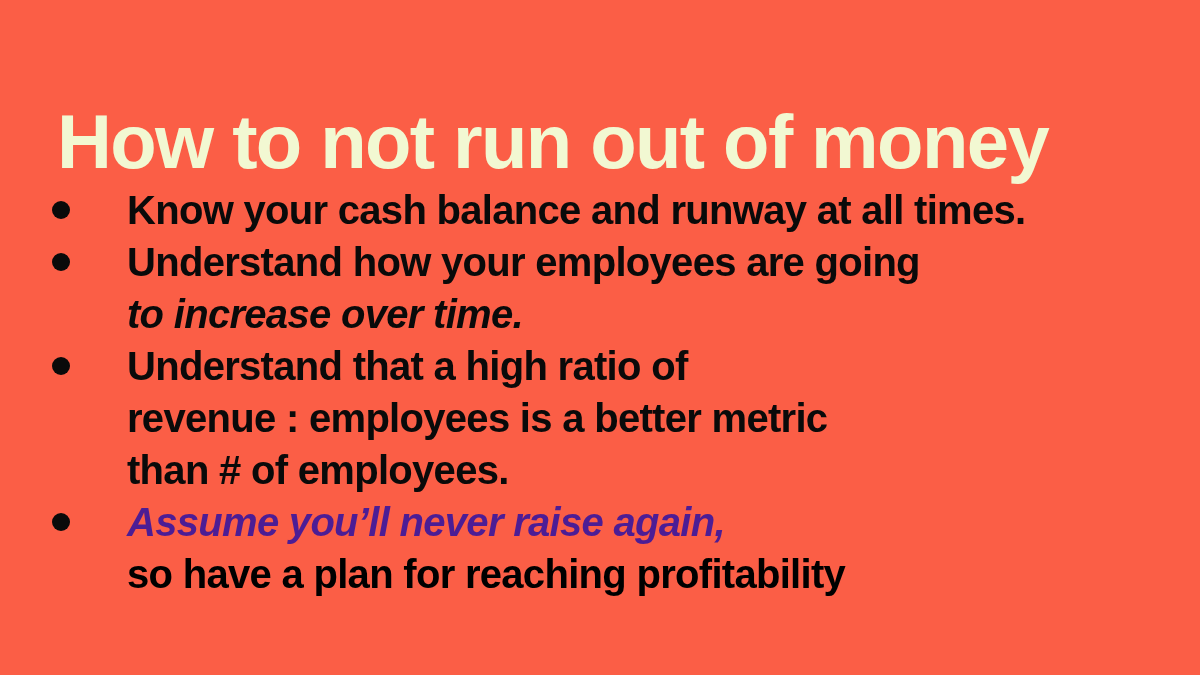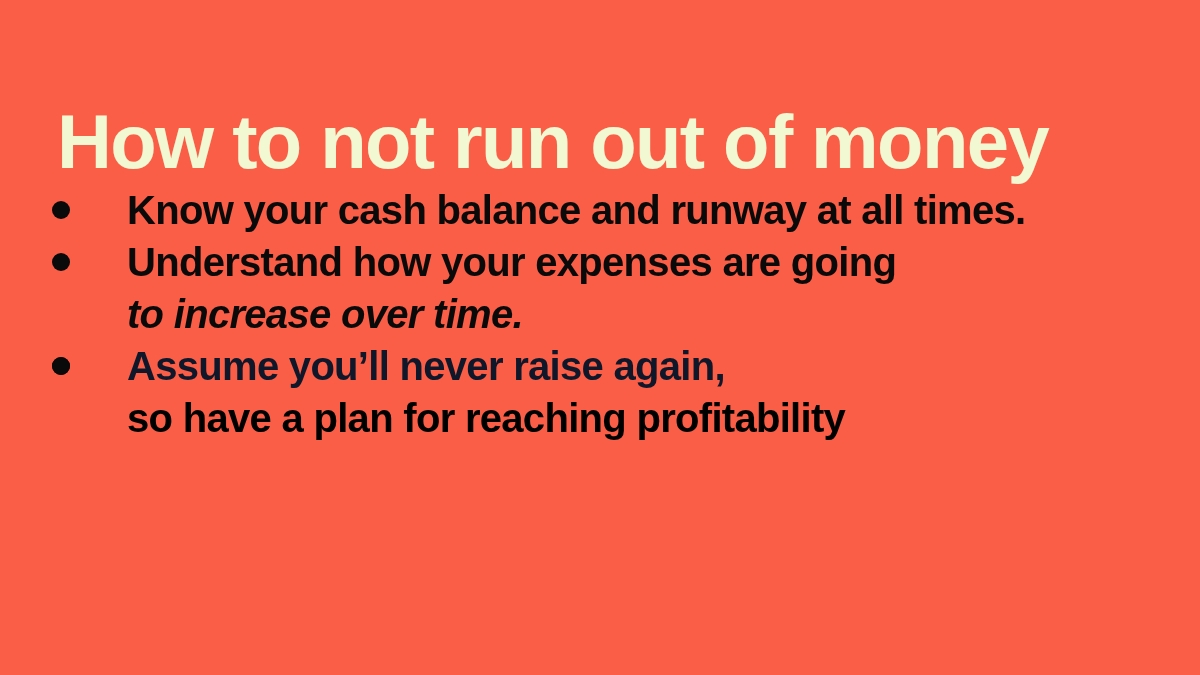--- a/index.html
+++ b/index.html
@@ -82,29 +82,34 @@
   <ul id="bullet-list">
       <li class="bullet-item">
         <span class="bullet-marker" style="background: rgb(10, 10, 10);"></span>
         <span class="bullet-lines">
           <span class="bullet-line" style="color: rgb(10, 10, 10);">Know your cash balance and runway at all times.</span>
         </span>
       </li>
       <li class="bullet-item">
         <span class="bullet-marker" style="background: rgb(10, 10, 10);"></span>
         <span class="bullet-lines">
-          <span class="bullet-line" style="color: rgb(10, 10, 10);">Understand how your expenses are going</span>
+          <span class="bullet-line" style="color: rgb(10, 10, 10);">Understand how your employees are going</span>
           <span class="bullet-line" style="color: rgb(10, 10, 10); font-style: italic;">to increase over time.</span>
         </span>
       </li>
       <li class="bullet-item">
         <span class="bullet-marker" style="background: rgb(10, 10, 10);"></span>
+        <span class="bullet-lines">
+          <span class="bullet-line" style="color: rgb(10, 10, 10);">Understand that a high ratio of</span>
+          <span class="bullet-line" style="color: rgb(10, 10, 10);">revenue : employees is a better metric</span>
+          <span class="bullet-line" style="color: rgb(10, 10, 10);">than # of employees.</span>
+        </span>
       </li>
       <li class="bullet-item">
         <span class="bullet-marker" style="background: rgb(10, 10, 10);"></span>
         <span class="bullet-lines">
-          <span class="bullet-line" style="color: #0f172a;">Assume you’ll never raise again,</span>
+          <span class="bullet-line" style="color: #4c1d95; font-style: italic;">Assume you’ll never raise again,</span>
           <span class="bullet-line" style="color: #000000;">so have a plan for reaching profitability</span>
         </span>
       </li>
     </ul>
 
 </div>
 
 </body></html>

